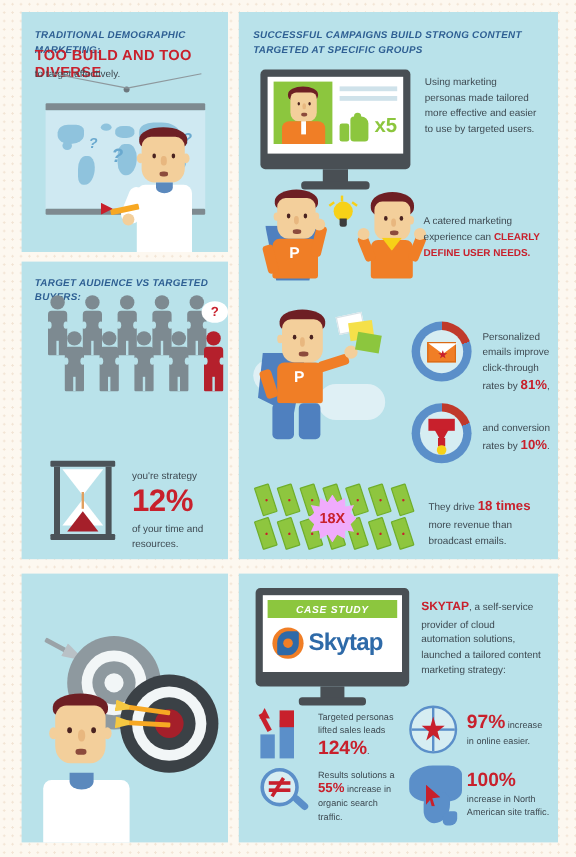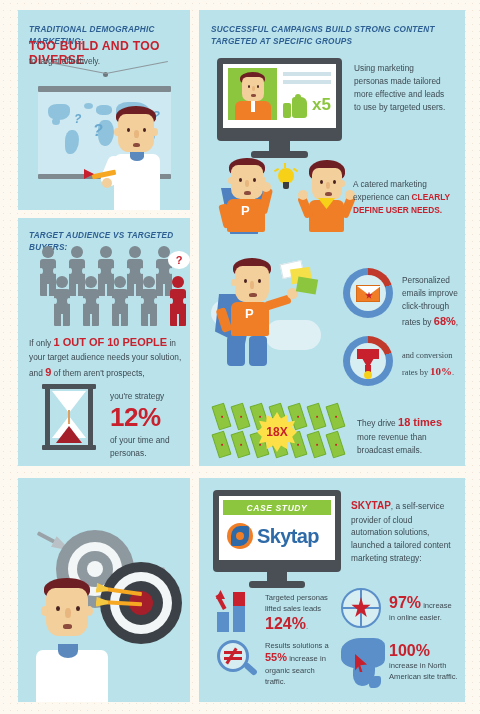--- a/index.html
+++ b/index.html
@@ -114,21 +114,21 @@
   
   .bill {
     position:absolute; width:13px; height:25px; background:#8ec63f;
     border:1px solid #6fae2b; border-radius:1px; transform:rotate(-18deg);
   }
   .bill::after {
     content:''; position:absolute; left:5px; top:11px;
     width:2px;height:2px;border-radius:50%;background:#c8202c;
   }
   .burst {
-    position:absolute; width:40px;height:40px; background:#fde047;
+    position:absolute; width:40px;height:40px; background:#f0abfc;
     clip-path: polygon(50% 0%,60% 16%,76% 7%,77% 25%,95% 22%,88% 38%,100% 50%,
       88% 62%,95% 78%,77% 75%,76% 93%,60% 84%,50% 100%,40% 84%,24% 93%,23% 75%,
       5% 78%,12% 62%,0% 50%,12% 38%,5% 22%,23% 25%,24% 7%,40% 16%);
     display:flex;align-items:center;justify-content:center;
     color:#c8202c;font-weight:bold;font-size:12px;
   }
 
   
   .board { position:absolute; border-radius:50%; }
   .dart-shaft { position:absolute; background:#f7a823; border-radius:1px; }
@@ -234,21 +234,21 @@
   <div class="thumb" style="left:84px;top:84px;width:24px;height:24px;">
     <div style="position:absolute;left:0;top:9px;width:8px;height:15px;background:#8cc63e;border-radius:2px;"></div>
     <div style="position:absolute;left:9px;top:3px;width:15px;height:21px;background:#8cc63e;border-radius:3px 6px 3px 3px;"></div>
     <div style="position:absolute;left:12px;top:0px;width:6px;height:8px;background:#8cc63e;border-radius:3px;"></div>
   </div>
   <div style="position:absolute;left:113px;top:85px;color:#8cc63e;font-weight:bold;font-size:17px;">x5</div>
 
   <div style="position:absolute;left:155px;top:52px;width:105px;">
     <div class="body-txt">Using marketing</div>
     <div class="body-txt">personas made tailored</div>
-    <div class="body-txt">more effective and leads</div>
+    <div class="body-txt">more effective and easier</div>
     <div class="body-txt">to use by targeted users.</div>
   </div>
 
   <div class="cartoon" style="left:20px;top:148px;width:64px;height:78px;">
     <div class="cape" style="left:2px;top:30px;width:46px;height:46px;clip-path:polygon(0 0,100% 0,80% 100%,20% 100%);"></div>
     <div class="hair" style="left:10px;top:0px;width:36px;height:19px;"></div>
     <div class="face" style="left:12px;top:7px;width:32px;height:34px;"></div>
     <div class="ear" style="left:9px;top:19px;width:5px;height:7px;"></div>
     <div class="ear" style="left:42px;top:19px;width:5px;height:7px;"></div>
     <div class="eye" style="left:20px;top:20px;width:3px;height:4px;"></div>
@@ -318,33 +318,33 @@
   <div class="donut" style="left:144px;top:258px;width:50px;height:50px;">
     <div class="donut-hole" style="width:36px;height:36px;">
       <div style="position:relative;width:24px;height:17px;background:#f07e26;border:1px solid #d96a16;">
         <div style="position:absolute;left:0;top:0;width:0;height:0;border-left:12px solid transparent;border-right:12px solid transparent;border-top:9px solid #ffffff;"></div>
         <div style="position:absolute;left:8px;top:6px;width:8px;height:8px;background:#c8202c;clip-path:polygon(50% 0,61% 35%,98% 35%,68% 57%,79% 91%,50% 70%,21% 91%,32% 57%,2% 35%,39% 35%);"></div>
       </div>
     </div>
   </div>
 
   <div class="body-txt" style="position:absolute;left:203px;top:264px;width:58px;">
-    <span>Personalized emails improve click-through rates by </span><span class="redbig">68%</span><span>,</span>
+    <span>Personalized emails improve click-through rates by </span><span class="redbig">81%</span><span>,</span>
   </div>
 
   <div class="donut" style="left:144px;top:326px;width:50px;height:50px;">
     <div class="donut-hole" style="width:36px;height:36px;position:relative;">
       <div style="position:absolute;left:7px;top:6px;width:22px;height:10px;background:#c8202c;"></div>
       <div style="position:absolute;left:12px;top:15px;width:12px;height:8px;background:#c8202c;clip-path:polygon(0 0,100% 0,62% 100%,38% 100%);"></div>
       <div style="position:absolute;left:15px;top:22px;width:6px;height:7px;background:#c8202c;"></div>
       <div style="position:absolute;left:14px;top:28px;width:8px;height:8px;border-radius:50%;background:#f7d117;"></div>
     </div>
   </div>
 
-  <div class="body-txt" style="position:absolute;left:203px;top:340px;width:58px;font-family:Liberation Serif, serif;">
+  <div class="body-txt" style="position:absolute;left:203px;top:340px;width:58px;">
     <span>and conversion rates by </span><span class="redbig">10%</span><span>.</span>
   </div>
 
   <div style="position:absolute;left:14px;top:392px;width:138px;height:62px;">
     <div class="bill" style="left:2px;top:2px;"></div>
     <div class="bill" style="left:21px;top:2px;"></div>
     <div class="bill" style="left:40px;top:2px;"></div>
     <div class="bill" style="left:59px;top:2px;"></div>
     <div class="bill" style="left:78px;top:2px;"></div>
     <div class="bill" style="left:97px;top:2px;"></div>
@@ -439,41 +439,37 @@
     <div class="legsplit" style="left:11px;top:38px;width:2px;height:12px;"></div>
     <div class="legsplit" style="left:3px;top:22px;width:4px;height:6px;border-radius:50%;"></div>
     <div class="legsplit" style="left:17px;top:22px;width:4px;height:6px;border-radius:50%;"></div>
   </div>
 
   <div style="position:absolute;left:150px;top:33px;width:22px;height:18px;background:#ffffff;border-radius:50%;
               display:flex;align-items:center;justify-content:center;color:#c8202c;font-weight:bold;font-size:11px;">
     <span>?</span>
   </div>
 
-  <div class="body-txt" style="position:absolute;left:11px;top:116px;width:156px;">
-    <span>If only </span><span class="redbig">1 OUT OF 10 PEOPLE</span><span> in your target audience needs your solution,</span>
-    <span>and </span><span class="redbig">9</span><span> of them aren't prospects,</span>
-  </div>
 
   <div style="position:absolute;left:24px;top:166px;width:54px;height:66px;">
     <div class="hg-cap" style="left:0;top:0;width:54px;height:5px;"></div>
     <div class="hg-cap" style="left:0;top:61px;width:54px;height:5px;"></div>
     <div class="hg-post" style="left:3px;top:5px;width:5px;height:56px;"></div>
     <div class="hg-post" style="left:46px;top:5px;width:5px;height:56px;"></div>
     <div class="hg-top" style="left:10px;top:7px;"></div>
     <div class="hg-bot" style="left:10px;top:32px;"></div>
     <div class="hg-sand" style="left:14px;top:42px;"></div>
     <div style="position:absolute;left:26px;top:26px;width:2px;height:14px;background:#e0a060;"></div>
   </div>
 
   <div style="position:absolute;left:92px;top:172px;width:76px;">
     <div class="body-txt">you're strategy</div>
     <div class="huge-red" style="font-size:26px;margin:1px 0 3px 0;">12%</div>
     <div class="body-txt">of your time and</div>
-    <div class="body-txt">personas.</div>
+    <div class="body-txt">resources.</div>
   </div>
 </div>
 
 <div class="panel" style="left:18px; top:478px; width:172px; height:224px;">
 
 
   <div style="position:absolute;left:18px;top:56px;width:30px;height:12px;transform:rotate(28deg);">
     <div class="arrow-grey" style="left:0;top:4px;width:24px;height:4px;"></div>
     <div class="arrow-fin" style="left:18px;top:0;width:12px;height:12px;clip-path:polygon(0 0,100% 30%,100% 70%,0 100%);"></div>
   </div>

